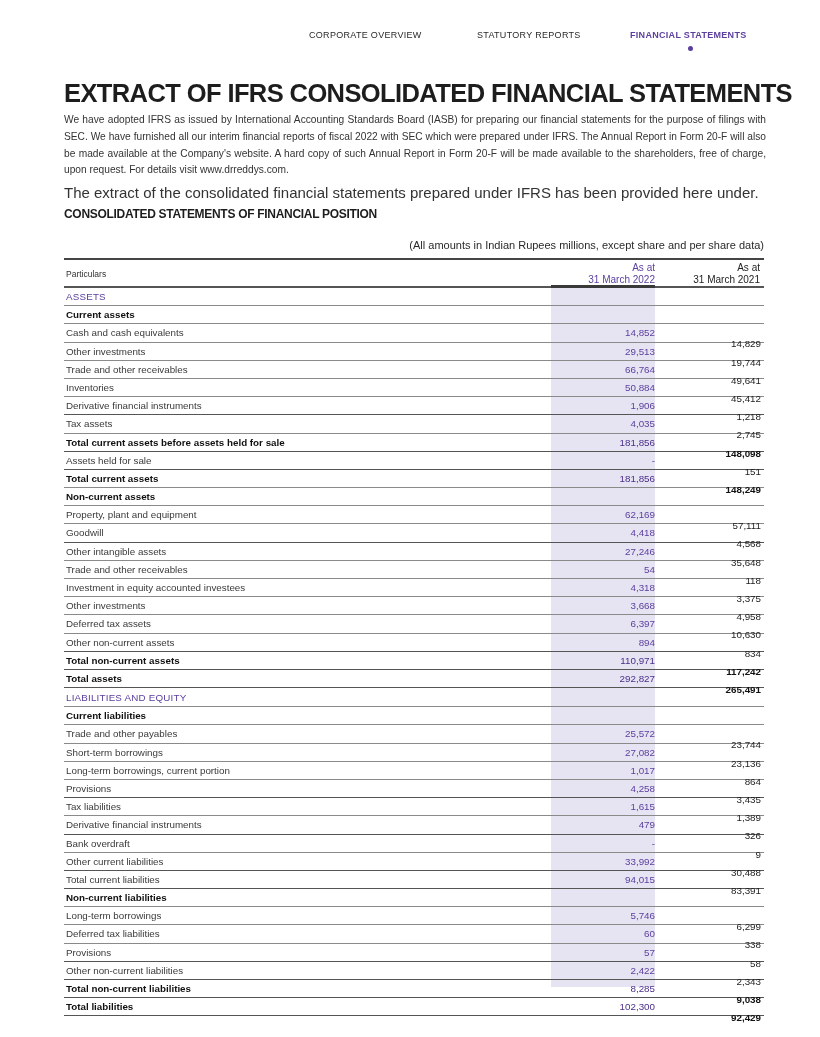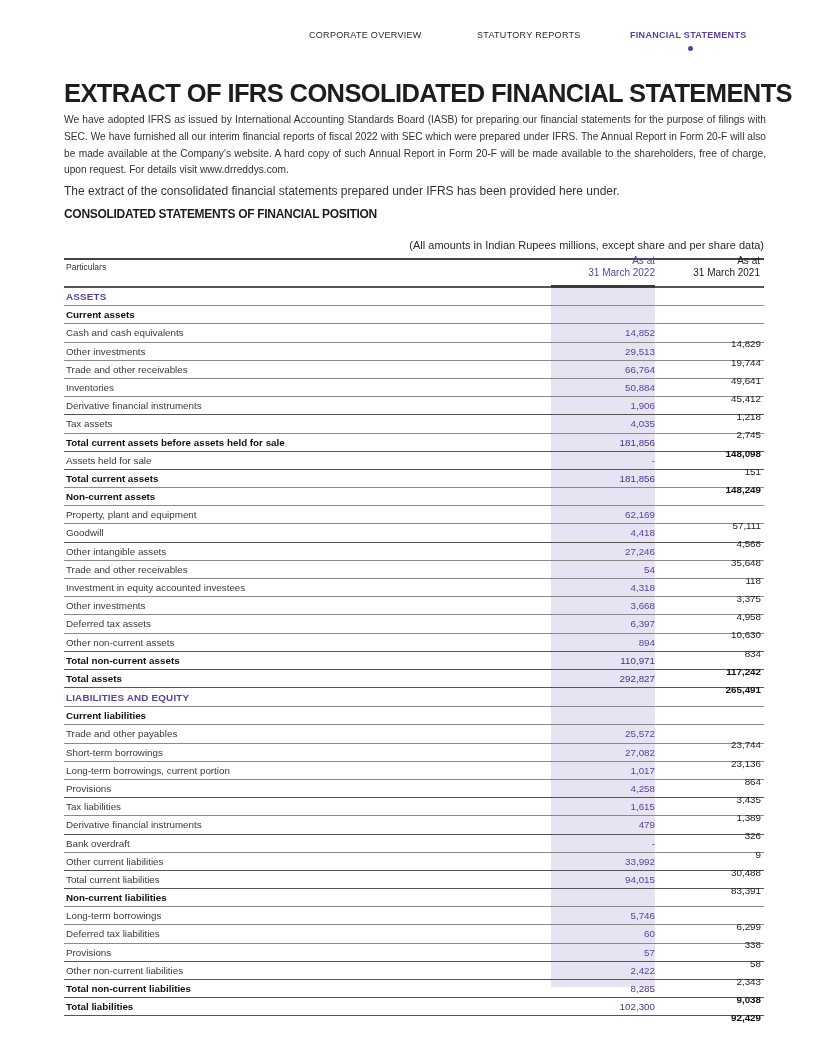--- a/index.html
+++ b/index.html
@@ -3,40 +3,40 @@
 <meta charset="utf-8">
 <style>
   html, body { margin: 0; padding: 0; background: #ffffff; }
   body { width: 820px; height: 1037px; position: relative; overflow: hidden; font-family: "Liberation Sans", sans-serif; color: #1a1a1a; }
   .topnav { position: absolute; top: 30px; left: 2px; width: 760px; height: 30px; }
   .topnav .nav-item { position: absolute; top: 0; font-size: 9px; letter-spacing: 0.3px; color: #2a2a2a; white-space: nowrap; }
   .topnav .nav-item.active { color: #5b3f9e; font-weight: bold; }
   .topnav .dot { position: absolute; top: 16px; width: 5px; height: 5px; border-radius: 50%; background: #5b3f9e; }
   h1.main-title { position: absolute; top: 79px; left: 64px; margin: 0; font-size: 25.5px; font-weight: bold; letter-spacing: -0.6px; color: #1d1d1d; white-space: nowrap; }
   .intro { position: absolute; top: 112px; left: 64px; width: 702px; margin: 0; font-size: 10.2px; line-height: 16.8px; color: #333; text-align: justify; }
-  .intro2 { position: absolute; top: 184px; left: 64px; margin: 0; font-size: 12px; color: #333; white-space: nowrap; }
+  .intro2 { position: absolute; top: 184px; left: 64px; margin: 0; font-size: 15px; color: #333; white-space: nowrap; }
   h2.section-title { position: absolute; top: 207px; left: 64px; margin: 0; font-size: 12px; font-weight: bold; letter-spacing: -0.3px; color: #1d1d1d; white-space: nowrap; }
   .units-note { position: absolute; top: 239px; right: 56px; font-size: 11px; color: #2a2a2a; white-space: nowrap; }
   .shade { position: absolute; left: 551px; width: 104px; top: 287px; height: 700px; background: #e6e3f2; }
   .tbl-top-rule { position: absolute; top: 258px; left: 64px; width: 700px; height: 1.5px; background: #444; }
-  .hdr { position: absolute; top: 253px; left: 64px; width: 700px; height: 26px; }
+  .hdr { position: absolute; top: 260px; left: 64px; width: 700px; height: 26px; }
   .hdr .particulars { position: absolute; left: 2px; top: 9px; font-size: 8.5px; color: #333; }
   .hdr .col2022 { position: absolute; right: 109px; top: 2px; text-align: right; font-size: 10px; line-height: 12px; color: #5b3f9e; }
   .hdr .col2021 { position: absolute; right: 4px; top: 2px; text-align: right; font-size: 10px; line-height: 12px; color: #1d1d1d; }
   .hdr-rule { position: absolute; top: 286px; left: 64px; width: 700px; height: 1.5px; background: #555; }
   .hdr-rule-dark { position: absolute; top: 285px; left: 551px; width: 104px; height: 3px; background: #3a3a3a; }
   .rows { position: absolute; left: 64px; width: 700px; }
   .row { position: relative; height: 17.2px; border-bottom: 1px solid #8a8a8a; font-size: 9.8px; }
   .row .label { position: absolute; left: 2px; top: 3px; color: #3a3a3a; white-space: nowrap; }
   .row .v22 { position: absolute; right: 109px; top: 3px; color: #5b3f9e; }
   .row .v21 { position: absolute; right: 3px; top: 14px; color: #1d1d1d; }
   .row.bold .label, .row.bold .v21 { font-weight: bold; color: #111; }
   .row.bold .v22 { color: #4a2f8a; }
   .row.heading .label { font-weight: bold; color: #111; }
-  .row.section .label { color: #5b3f9e; font-weight: bold; letter-spacing: 0.2px; }
+  .row.section .label { color: #5b3f9e; font-weight: normal; letter-spacing: 0.2px; }
   .row.thick { border-bottom: 1.5px solid #555; }
   .footer { position: absolute; top: 993px; right: 68px; font-size: 11px; color: #1d1d1d; white-space: nowrap; margin-top: 48px; }
   .footer .fdot { display: inline-block; width: 5px; height: 5px; border-radius: 50%; background: #1d1d1d; vertical-align: middle; margin: 0 4px; }
   .footer .page { color: #8a8a8a; font-size: 10px; }
 </style>
 </head>
 <body>
 
 <nav class="topnav">
   <span class="nav-item" style="left:307px;">CORPORATE OVERVIEW</span>

